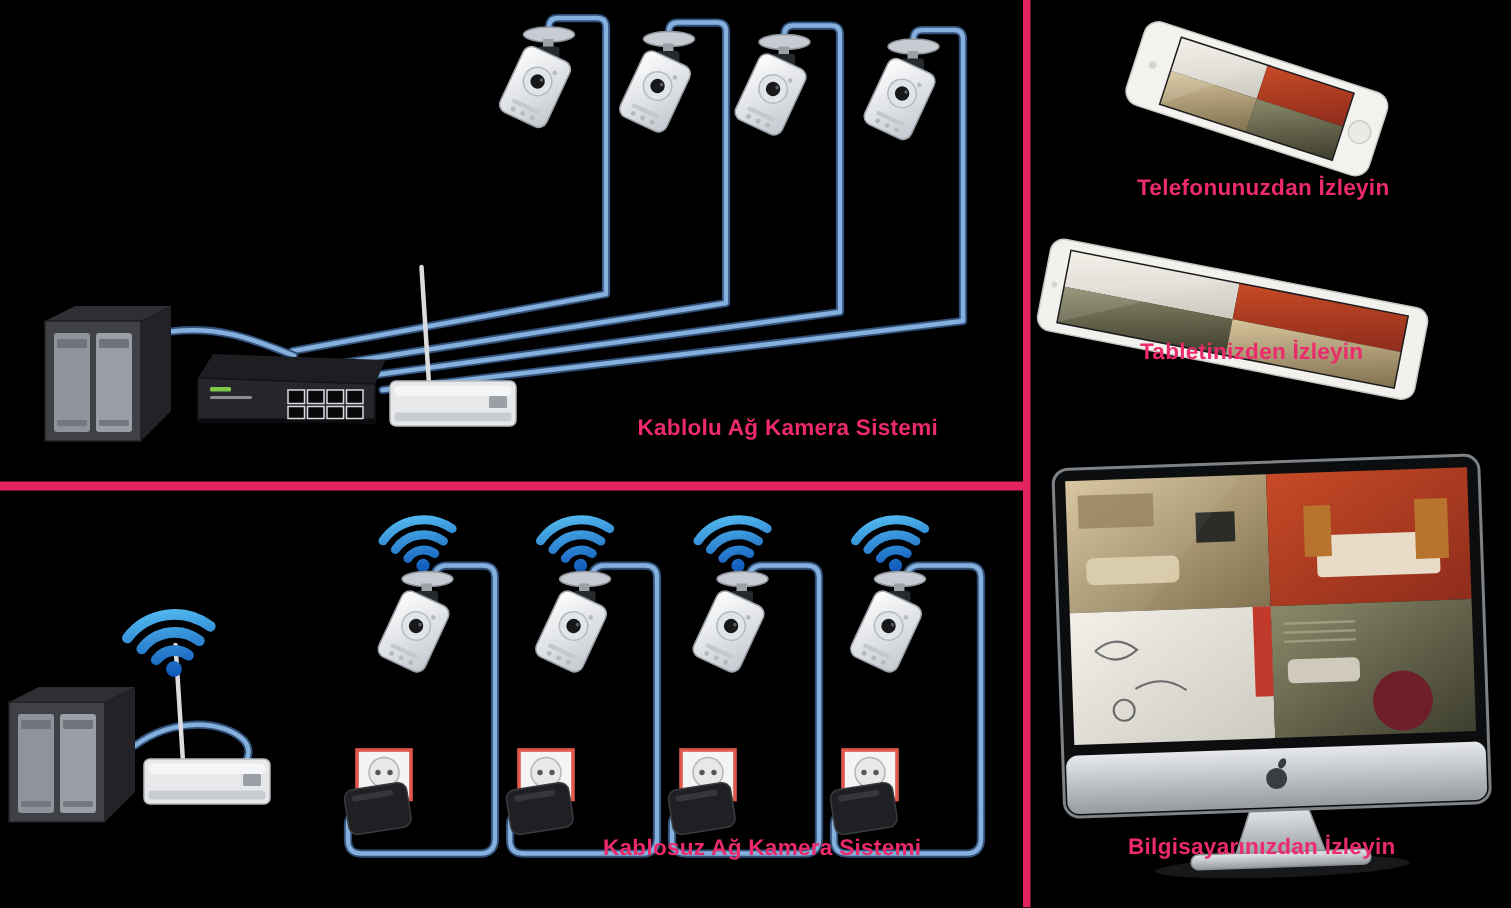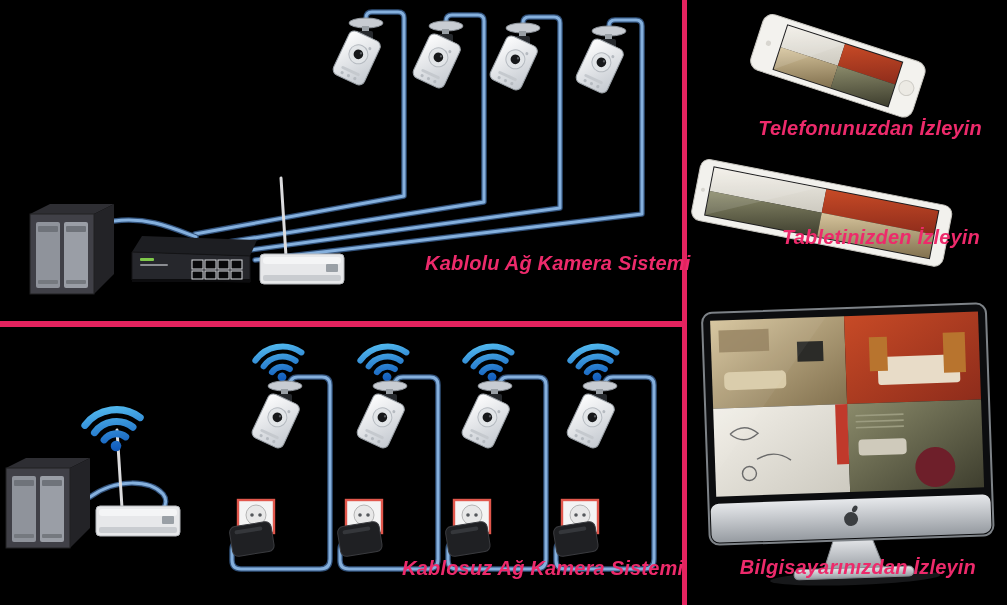--- a/index.html
+++ b/index.html
@@ -1,20 +1,20 @@
 <!DOCTYPE html>
 <html><head>
 <meta charset="utf-8">
 <style>
   html,body{margin:0;padding:0;background:#000;}
   body{width:1007px;height:605px;position:relative;overflow:hidden;
        font-family:"Liberation Sans",sans-serif;}
   .stage{position:absolute;left:0;top:0;width:1007px;height:605px;}
-  .label{position:absolute;color:#ED2A6B;font-weight:bold;font-size:20px;
-         text-align:right;letter-spacing:.2px;white-space:nowrap;font-style:italic;}
+  .label{position:absolute;color:#ED2A6B;font-weight:bold;font-size:15px;
+         text-align:left;letter-spacing:.2px;white-space:nowrap;}
   .divider{position:absolute;background:#E4235F;}
   .divider.v{left:682px;top:0;width:5px;height:605px;}
   .divider.h{left:0;top:321px;width:682px;height:6px;}
   .cableO{fill:none;stroke:#31517A;stroke-width:5.5;stroke-linecap:round;stroke-linejoin:round;}
   .cableI{fill:none;stroke:#85B0DD;stroke-width:3;stroke-linecap:round;stroke-linejoin:round;}
 </style>
 </head>
 <body>
 
 <svg class="stage" width="1007" height="605" viewBox="0 0 1007 605" xmlns="http://www.w3.org/2000/svg">
@@ -258,17 +258,17 @@
         <line x1="856" y1="428" x2="904" y2="428"></line>
       </g>
       <polygon points="714,316 830,316 714,470" fill="#FFFFFF" opacity="0.05"></polygon>
     </g>
   </g>
 </svg>
 
 <div class="divider v"></div>
 <div class="divider h"></div>
 
-<div class="label" style="left:425px;top:252px;width:240px;">Kablolu Ağ Kamera Sistemi</div>
+<div class="label" style="left:425px;top:277px;width:240px;">Kablolu Ağ Kamera Sistemi</div>
 <div class="label" style="left:402px;top:557px;width:262px;">Kablosuz Ağ Kamera Sistemi</div>
 <div class="label" style="left:758px;top:117px;width:224px;">Telefonunuzdan İzleyin</div>
 <div class="label" style="left:760px;top:226px;width:220px;">Tabletinizden İzleyin</div>
-<div class="label" style="left:732px;top:556px;width:244px;">Bilgisayarınızdan İzleyin</div>
+<div class="label" style="left:752px;top:556px;width:244px;">Bilgisayarınızdan İzleyin</div>
 
 </body></html>

